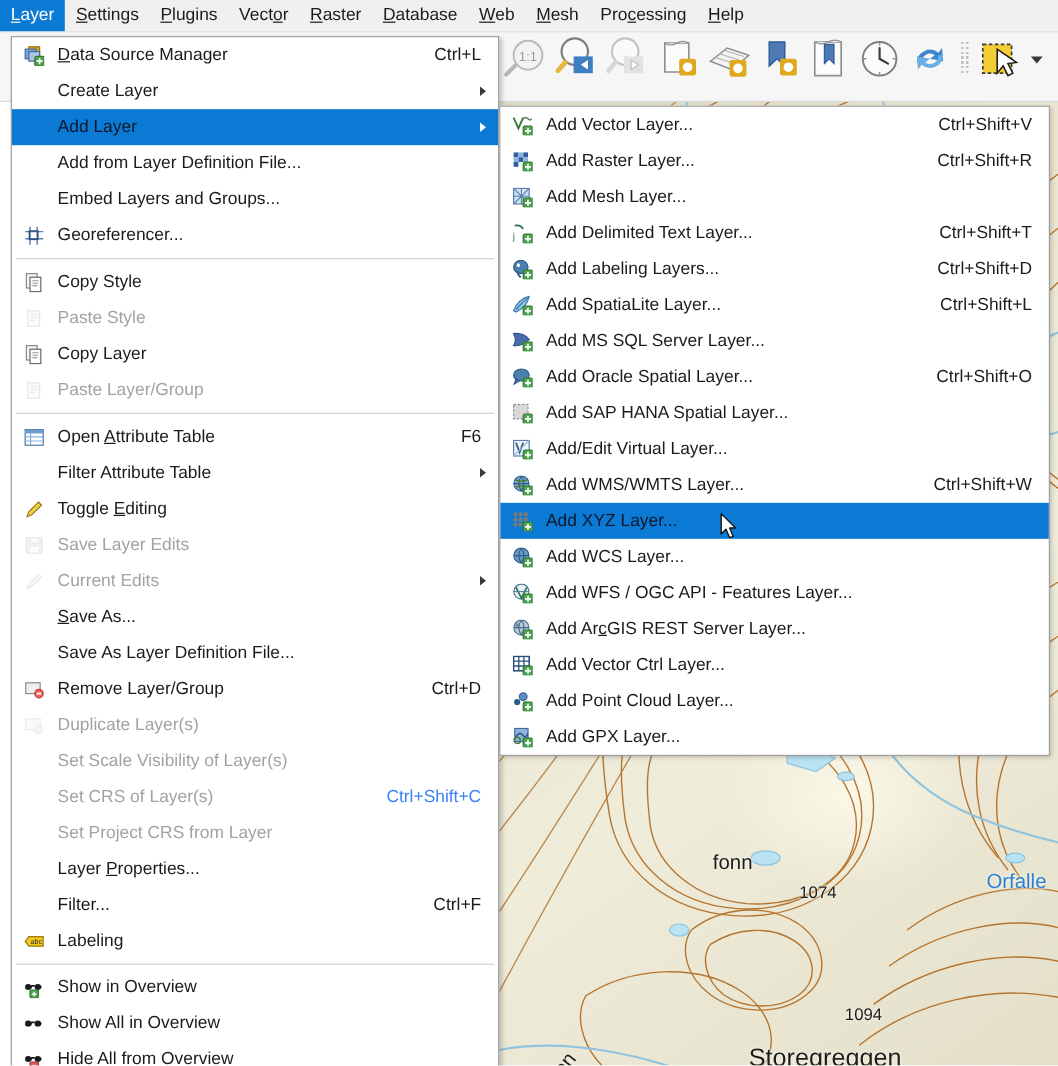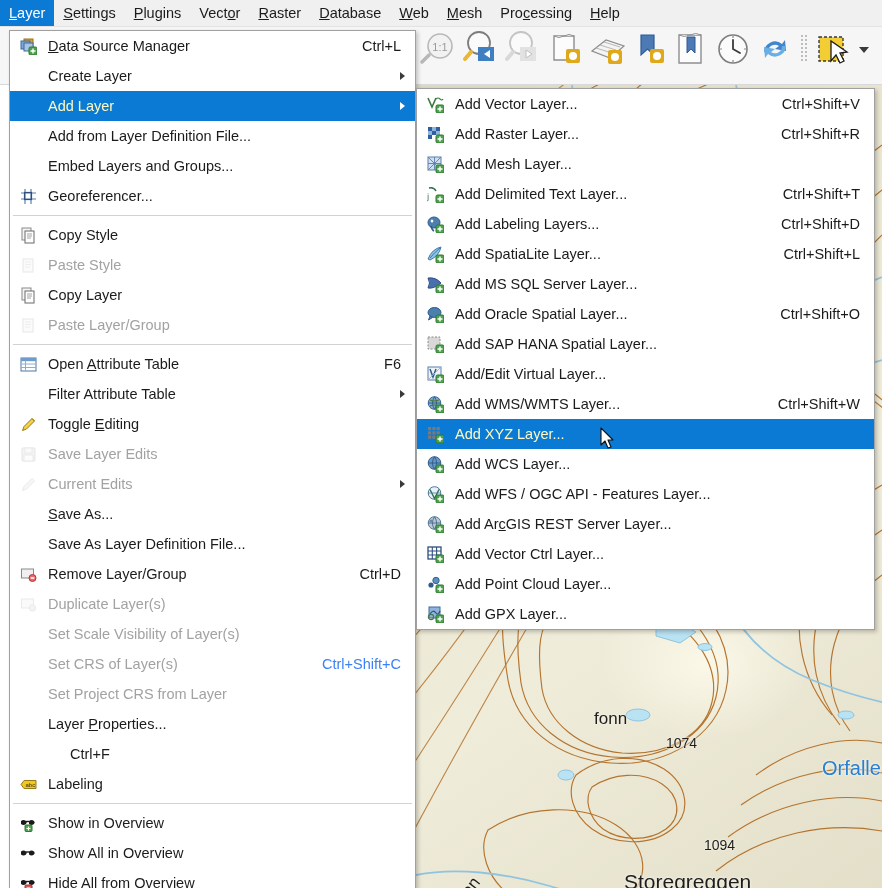--- a/index.html
+++ b/index.html
@@ -58,21 +58,21 @@
   .popup {
     position: absolute; background: #ffffff;
     border: 1px solid #a0a0a0; box-shadow: 2px 2px 4px rgba(0,0,0,0.22);
   }
   .row {
     position: relative; display: flex; align-items: center;
     height: 30px; padding-left: 38px; padding-right: 14px;
     font-size: 14.5px; color: #1b1b1b; white-space: nowrap; cursor: default;
   }
   .row.dis { color: #a2a2a2; }
-  .row.sel { background: #0a7ad4; color: #fef9c3; }
+  .row.sel { background: #0a7ad4; color: #0f172a; }
   .row .lbl { flex: 1 1 auto; }
   .row .sc { margin-left: 22px; color: #1b1b1b; font-size: 14.5px; }
   .row.dis .sc { color: #3b82f6; }
   .row u { text-decoration: underline; text-underline-offset: 1px; }
   .sep { height: 1px; background: #d2d2d2; margin: 4px 3px 4px 3px; }
   .arrow {
     position: absolute; right: 10px; top: 50%; margin-top: -4px;
     width: 0; height: 0; border-left: 5px solid #3a3a3a;
     border-top: 4px solid transparent; border-bottom: 4px solid transparent;
   }
@@ -201,21 +201,21 @@
       <path d="M150,-6 C156,26 146,56 136,82 C124,112 114,138 106,170 C98,205 86,235 70,262 C52,292 34,315 18,340 C2,366 -10,390 -20,410"></path>
     </g>
     <g stroke="#6b6b6b" stroke-width="1.4" opacity="0.9">
       <path d="M279,148 l8,8 M287,148 l-8,8"></path>
       <path d="M254,364 l8,8 M262,364 l-8,8"></path>
     </g>
   </svg>
 
   <div class="mtxt" style="left:178px;top:624px;font-size:17px;">fonn</div>
   <div class="mtxt" style="left:250px;top:650px;font-size:14px;">1074</div>
-  <div class="mtxt mblue" style="left:406px;top:672px;font-size:20px;">Orfalle</div>
+  <div class="mtxt mblue" style="left:406px;top:640px;font-size:17px;">Orfalle</div>
   <div class="mtxt" style="left:288px;top:752px;font-size:14px;text-align:center;">1094</div>
   <div class="mtxt" style="left:208px;top:785px;font-size:21px;">Storegreggen</div>
   <div class="mtxt" style="left:18px;top:833px;font-size:17px;transform:rotate(-52deg);transform-origin:left top;">urdalen</div>
 </div>
 
 <div class="toolbar">
   <div style="width:418px;flex:0 0 auto;"></div>
 
   <div class="tb-ico">
     <svg width="42" height="46" viewBox="0 0 42 46">
@@ -497,20 +497,21 @@
         <span class="lbl">Set CRS of Layer(s)</span>
         <span class="sc">Ctrl+Shift+C</span>
       </div>
       <div class="row dis">
         <span class="lbl">Set Project CRS from Layer</span>
       </div>
       <div class="row">
         <span class="lbl">Layer <u>P</u>roperties...</span>
       </div>
       <div class="row">
+        <span class="lbl">Filter...</span>
         <span class="sc">Ctrl+F</span>
       </div>
       <div class="row">
         <span class="ico">
           <svg width="17" height="17" viewBox="0 0 17 17">
             <path d="M1,8.5 l3,-4 h12 v8 h-12Z" fill="#f2c81e" stroke="#9a7a12"></path>
             <text x="5.5" y="11" font-size="6" fill="#2b2b2b" font-family="Liberation Sans, sans-serif">abc</text>
           </svg>
         </span>
         <span class="lbl">Labeling</span>

